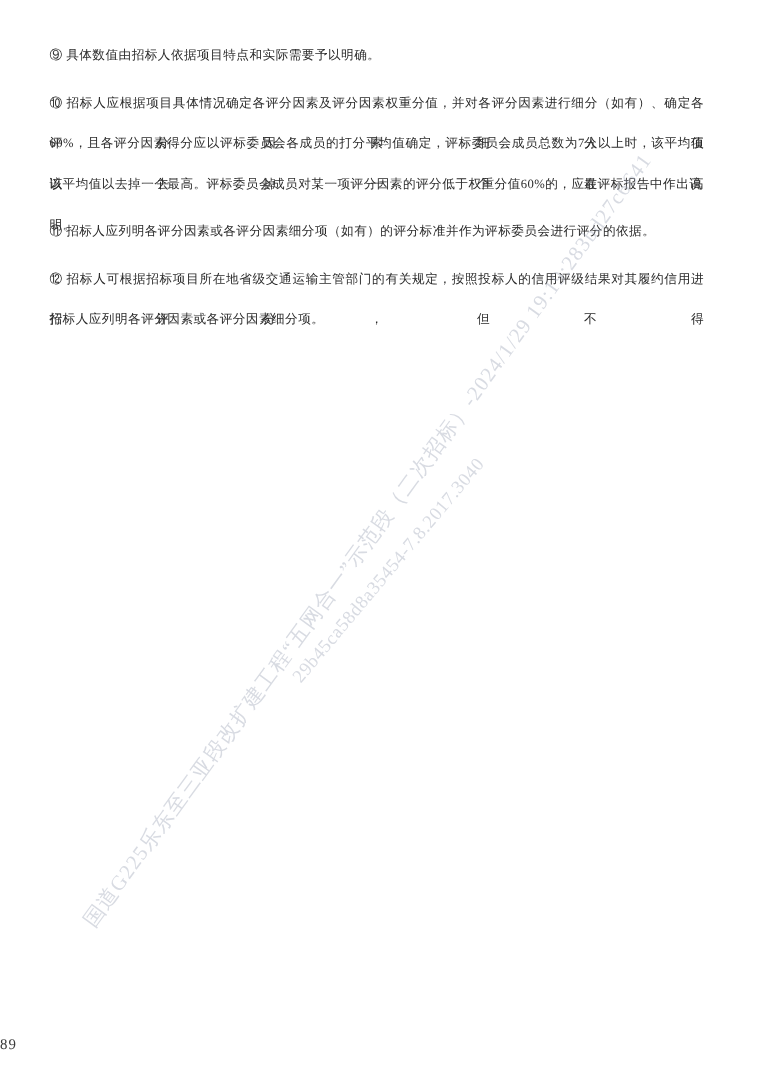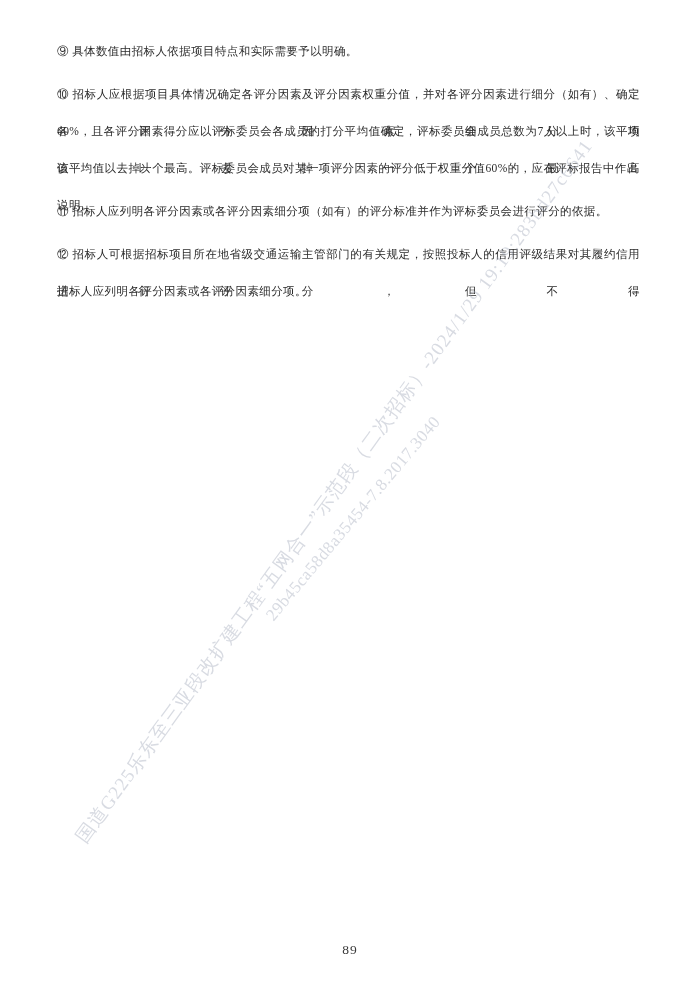--- a/index.html
+++ b/index.html
@@ -15,21 +15,20 @@
     width:700px;height:990px;
     background:#ffffff;
   }
   
   .content{
     position:absolute;
     left:45px;right:60px;top:33px;
     color:#2b2b2b;
     font-size:11.5px;
     line-height:37px;
-    margin-left:12px;
   }
   .para{margin:0 0 3px 0;padding:0;}
   .para.gap{margin-bottom:6px;}
   .line{
     height:37px;
     white-space:normal;
     letter-spacing:0.4px;
   }
   .line.j{
     text-align:justify;
@@ -54,21 +53,21 @@
     left:262px;top:612px;
     font-size:17px;
     letter-spacing:0.5px;
     transform:rotate(-50deg);
     transform-origin:left top;
   }
   
   .footer{
     position:absolute;
     left:0;right:0;top:942px;
-    text-align:center;
+    text-align:left;
     font-size:13.5px;
     color:#3a3a3a;
     letter-spacing:1px;
   }
 </style>
 </head>
 <body>
 
 <div class="page">
 

